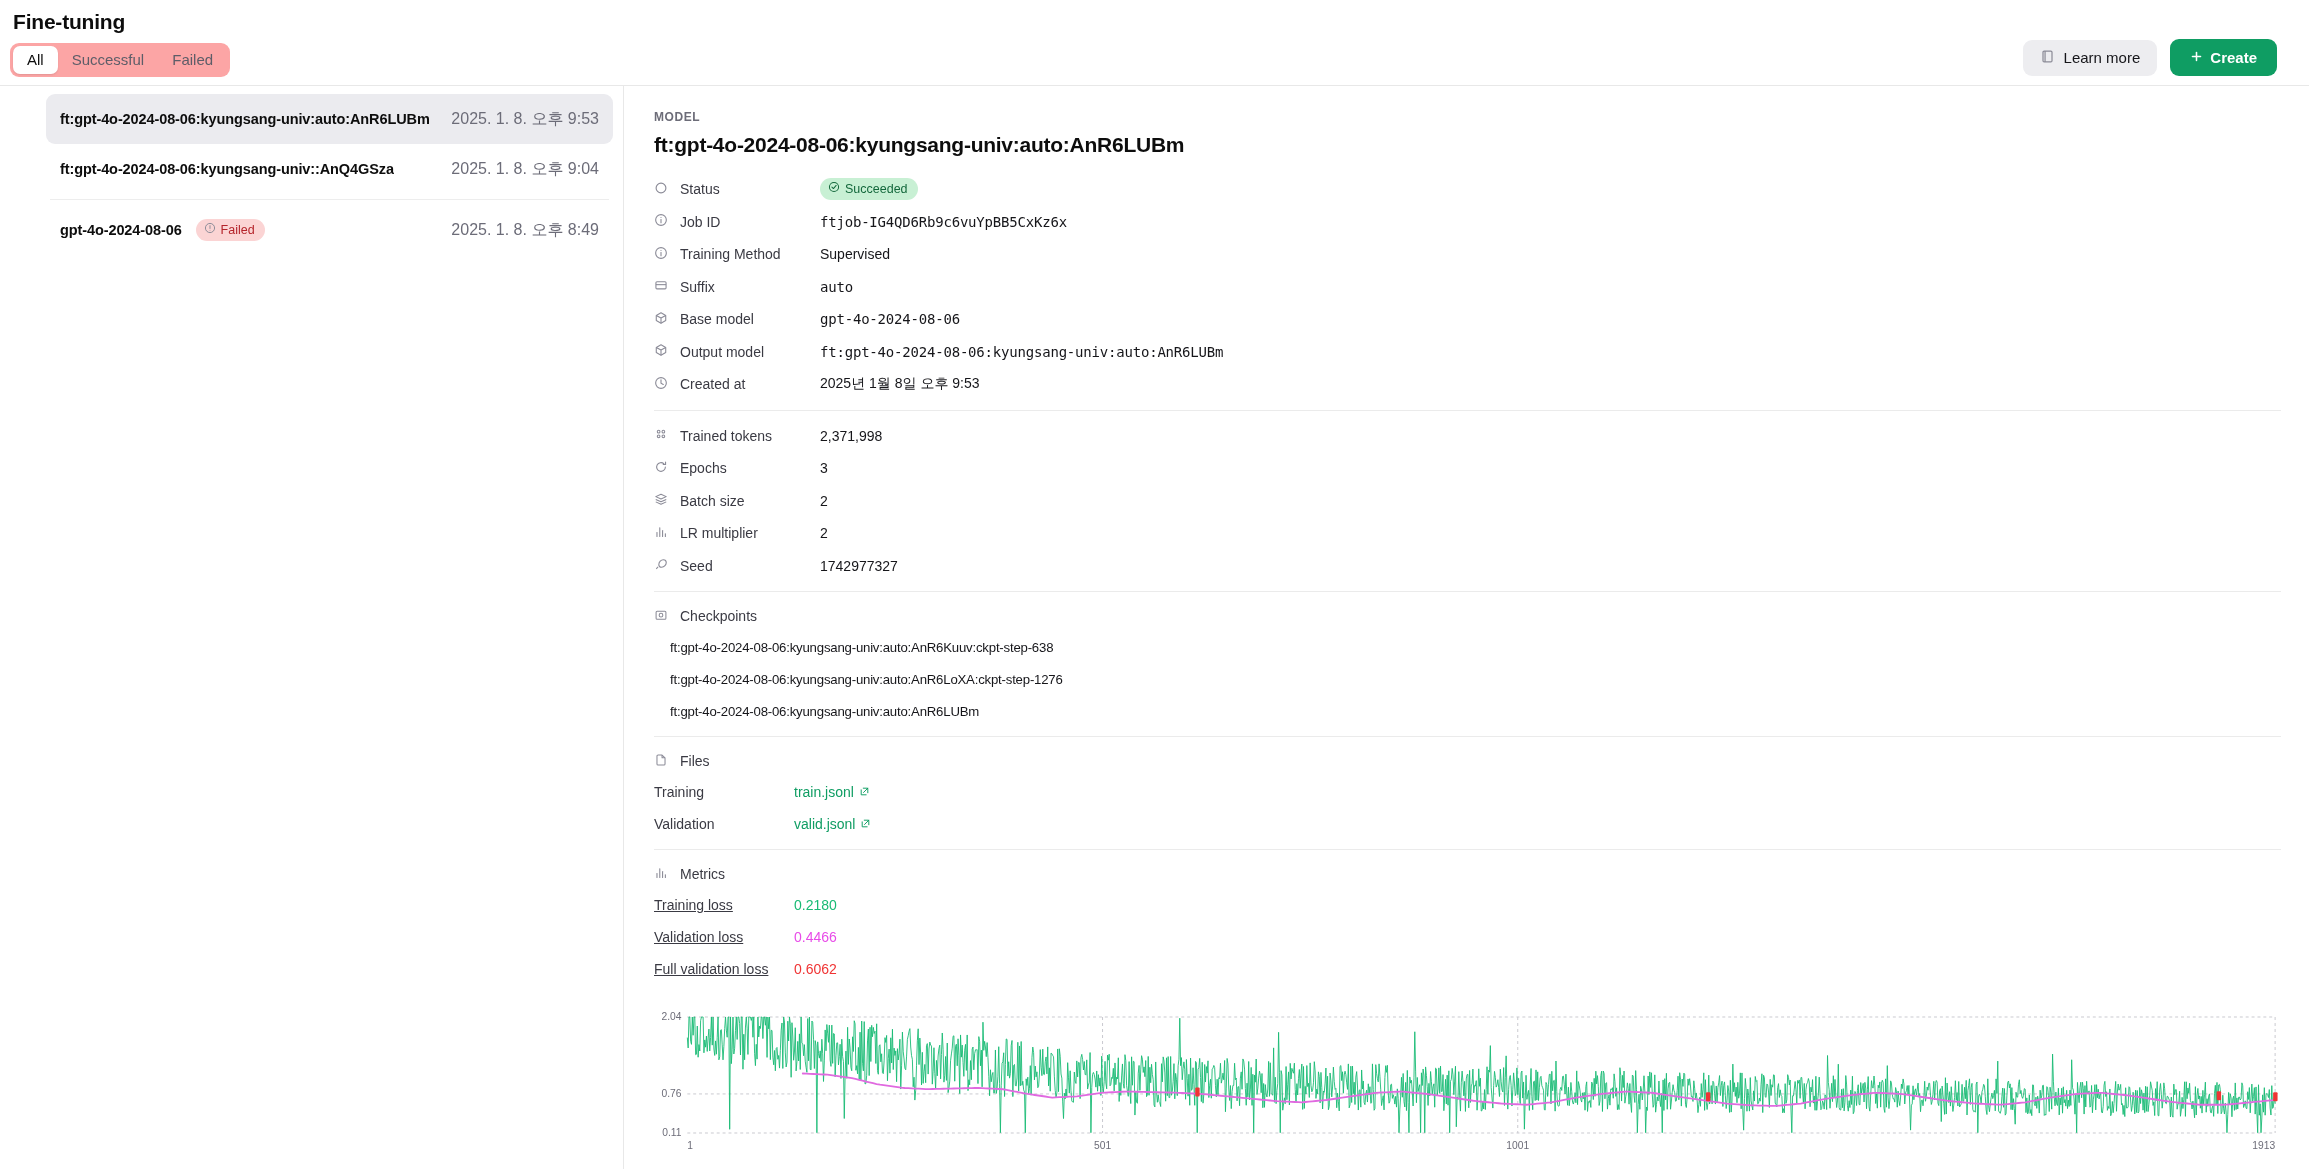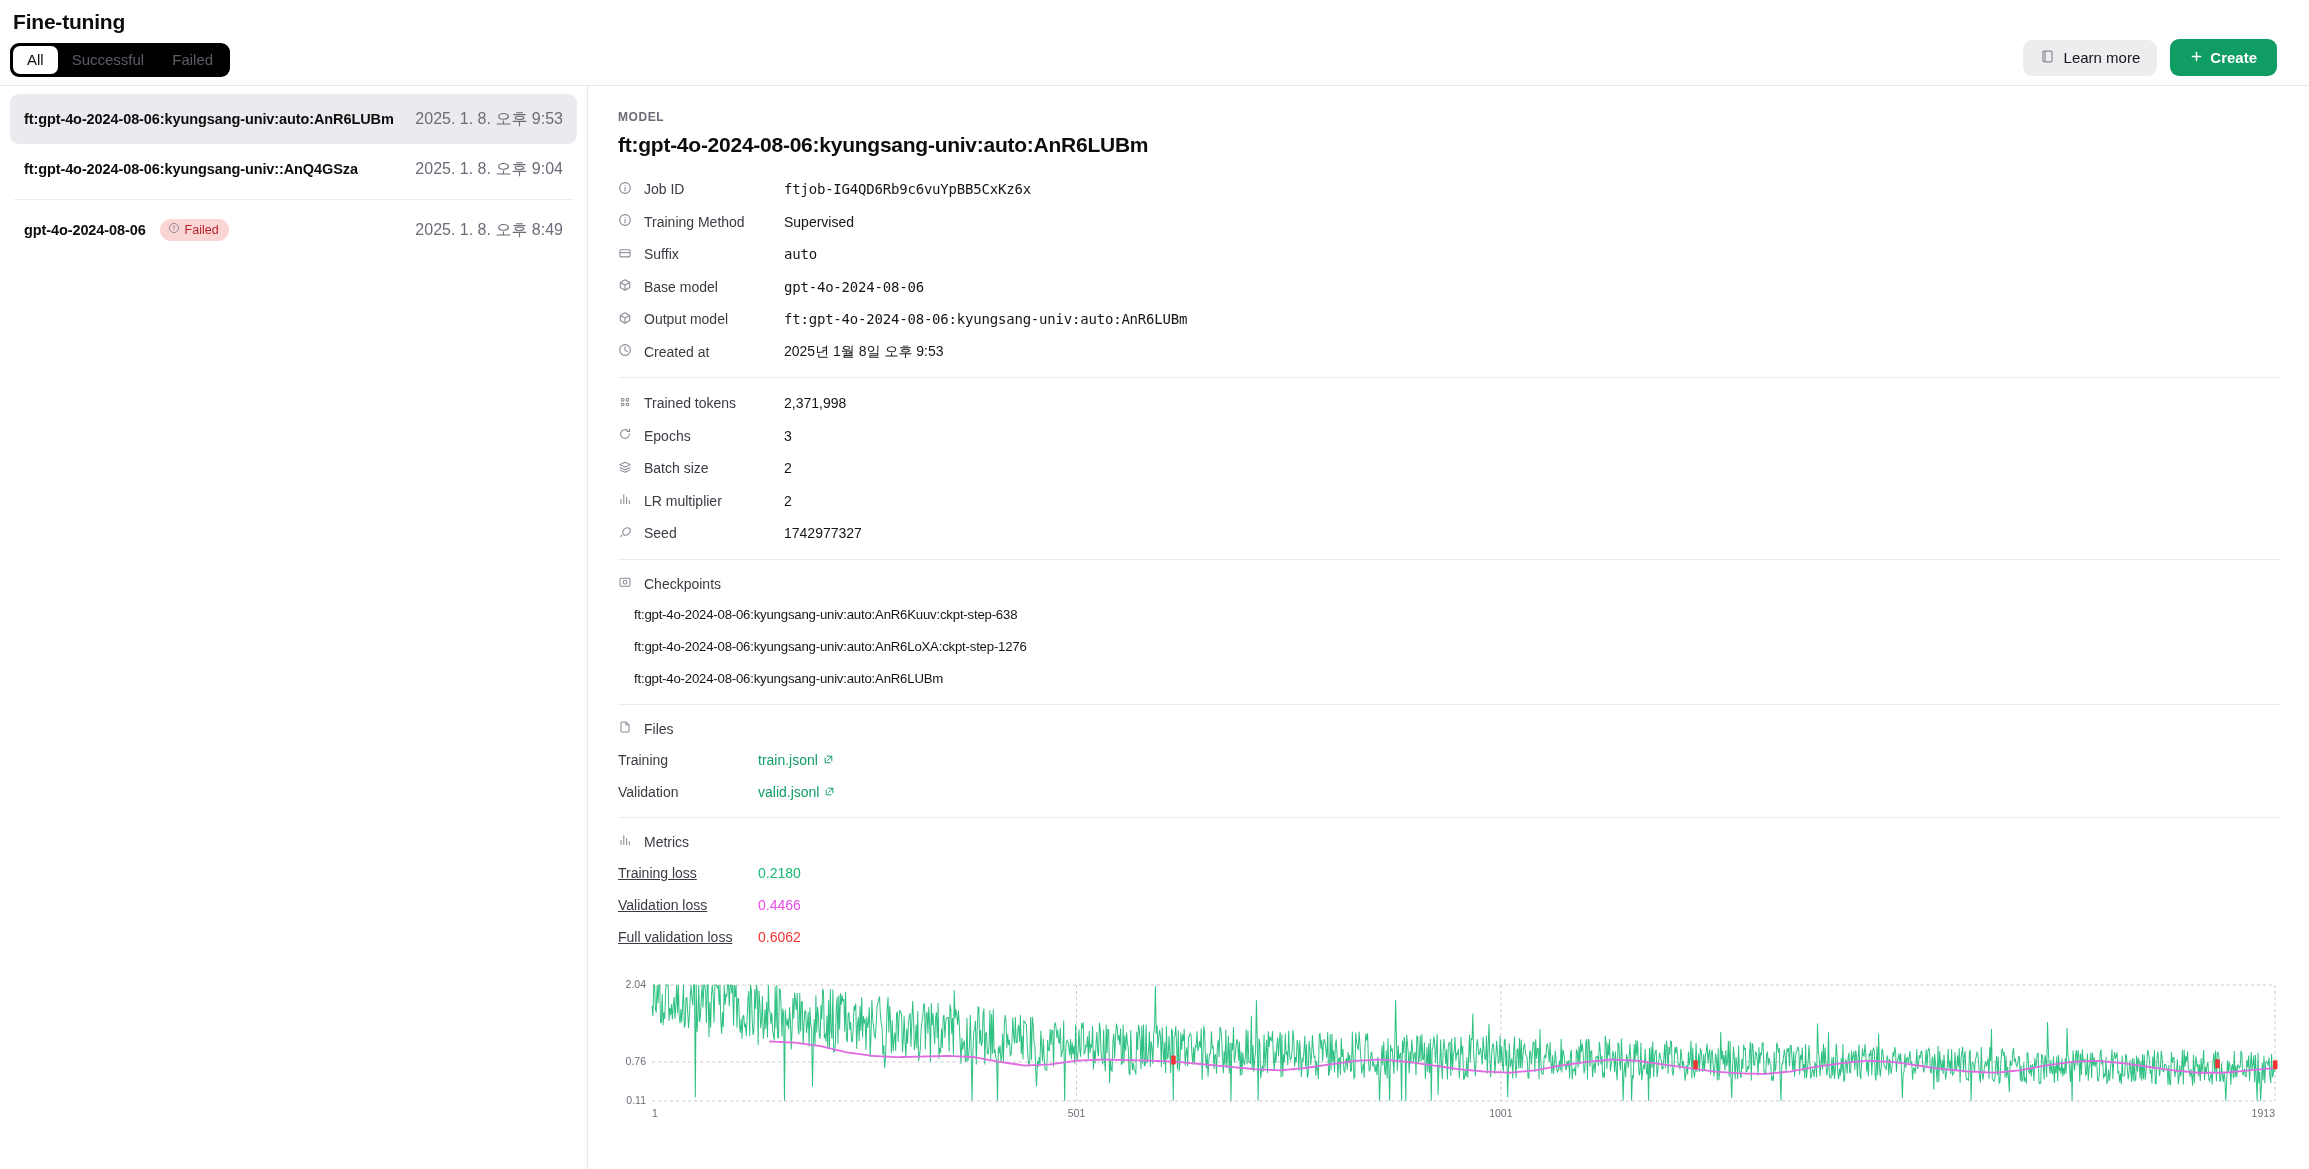--- a/index.html
+++ b/index.html
@@ -16,21 +16,21 @@
     height: 86px; flex: 0 0 86px; position: relative;
     border-bottom: 1px solid #e8e8e8;
     padding: 0 26px;
   }
   .page-title {
     font-size: 21px; font-weight: 700; letter-spacing: -0.2px;
     position: absolute; left: 13px; top: 10px;
   }
   .tabs {
     position: absolute; left: 10px; top: 43px;
-    display: inline-flex; background: #000000; border-radius: 9px;
+    display: inline-flex; background: #fca5a5; border-radius: 9px;
     padding: 3px;
   }
   .tab {
     font-size: 15px; padding: 5px 14px; border-radius: 7px;
     color: #5d5d68; cursor: pointer; line-height: 18px;
   }
   .tab.active { background: #ffffff; color: #0d0d0d; font-weight: 500;
                 box-shadow: 0 1px 2px rgba(0,0,0,.10); }
   .top-actions {
     position: absolute; right: 32px; top: 39px;
@@ -42,21 +42,21 @@
     border-radius: 9px; padding: 9px 17px; font-size: 15px;
     font-weight: 500; cursor: pointer; font-family: inherit;
   }
   .btn-primary {
     display: inline-flex; align-items: center; gap: 7px;
     background: #0f9d63; color: #ffffff; border: none;
     border-radius: 9px; padding: 10px 20px; font-size: 15px;
     font-weight: 600; cursor: pointer; font-family: inherit;
   }
   
-  .body { flex: 1 1 auto; display: flex; min-height: 0; }
+  .body { flex: 1 1 auto; display: flex; min-height: 0; padding-left: 36px; }
   .sidebar {
     width: 588px; flex: 0 0 588px; border-right: 1px solid #e8e8e8;
     padding: 8px 0 0 0; overflow: hidden;
   }
   .job-row {
     position: relative; margin: 0 10px; height: 50px;
     display: flex; align-items: center; justify-content: space-between;
     padding: 0 14px; border-radius: 9px; cursor: pointer;
   }
   .job-row.selected { background: #ebebef; }
@@ -189,20 +189,39 @@
       </div>
     </div>
 
     <div class="detail">
 
       <div class="kicker">MODEL</div>
       <div class="model-title">ft:gpt-4o-2024-08-06:kyungsang-univ:auto:AnR6LUBm</div>
 
       <table class="kv">
         <tbody>
+            <tr class="kv-row">
+          <td class="ic"><span class="icon">
+            <svg width="14" height="14" viewBox="0 0 16 16" fill="none" stroke="currentColor" stroke-width="1.3">
+                    <circle cx="8" cy="8" r="5.6"></circle>
+                  </svg>
+          </span></td>
+          <td class="lbl">Status</td>
+          <td class="val">
+            <span class="badge succeeded">
+              <span class="icon" style="color:#14683c">
+                <svg width="12" height="12" viewBox="0 0 16 16" fill="none" stroke="currentColor" stroke-width="1.35">
+                  <circle cx="8" cy="8" r="6.1"></circle>
+                      <polyline points="5.2,8.2 7.2,10.1 10.9,5.9" stroke-linecap="round" stroke-linejoin="round"></polyline>
+                </svg>
+              </span>
+              <span>Succeeded</span>
+            </span>
+          </td>
+        </tr>
 
         <tr class="kv-row">
           <td class="ic"><span class="icon">
             <svg width="14" height="14" viewBox="0 0 16 16" fill="none" stroke="currentColor" stroke-width="1.25">
               <circle cx="8" cy="8" r="6.1"></circle>
                     <line x1="8" y1="7.4" x2="8" y2="11.2" stroke-linecap="round"></line>
               <circle cx="8" cy="5.1" r="0.65" fill="currentColor" stroke="none"></circle>
                   </svg>
           </span></td>
           <td class="lbl">Job ID</td>

